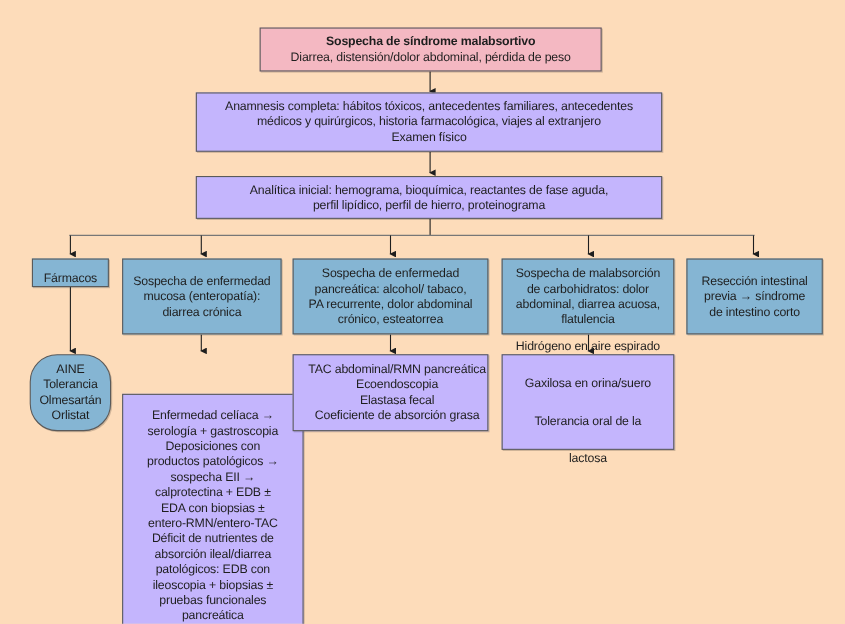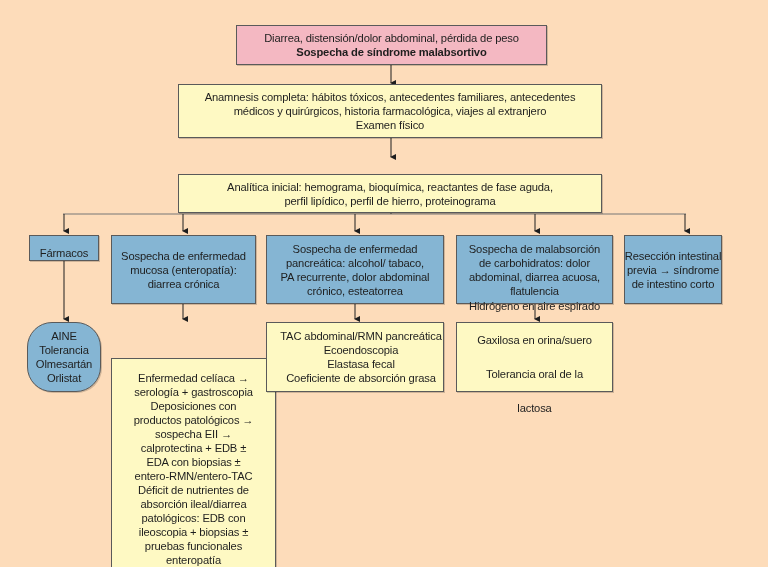--- a/index.html
+++ b/index.html
@@ -21,21 +21,21 @@
     align-items: center;
     justify-content: center;
     text-align: center;
     font-size: 11.2px;
     line-height: 14px;
     font-stretch: condensed;
     letter-spacing: -0.15px;
     padding: 0 4px;
   }
   .pink { background: #f4b8c2; }
-  .green { background: #fef9c3; }
+  .green { background: #c4b5fd; }
   .blue { background: #85b5d3; }
   .box .line { display: block; white-space: nowrap; }
   .bold { font-weight: bold; }
   svg.connectors { position: absolute; left: 0; top: 0; }
 </style>
 </head>
 <body>
 
 <svg class="connectors" width="768" height="567">
   <defs>
@@ -58,31 +58,31 @@
     <line x1="685" y1="214" x2="685" y2="231" marker-end="url(#arr)"></line>
 
     <line x1="64" y1="261" x2="64" y2="319" marker-end="url(#arr)"></line>
     <line x1="183" y1="304" x2="183" y2="319" marker-end="url(#arr)"></line>
     <line x1="355" y1="304" x2="355" y2="319" marker-end="url(#arr)"></line>
     <line x1="535" y1="304" x2="535" y2="319" marker-end="url(#arr)"></line>
   </g>
 </svg>
 
 <div class="box pink" style="left:236px; top:25px; width:311px; height:40px;">
+  <span class="line bold">Sospecha de síndrome malabsortivo</span>
   <span class="line">Diarrea, distensión/dolor abdominal, pérdida de peso</span>
-  <span class="line bold">Sospecha de síndrome malabsortivo</span>
 </div>
 
 <div class="box green" style="left:178px; top:84px; width:424px; height:54px;">
   <span class="line">Anamnesis completa: hábitos tóxicos,  antecedentes familiares, antecedentes</span>
   <span class="line">médicos y quirúrgicos, historia farmacológica, viajes al extranjero</span>
   <span class="line">Examen físico</span>
 </div>
 
-<div class="box green" style="left:178px; top:174px; width:424px; height:39px;">
+<div class="box green" style="left:178px; top:160px; width:424px; height:39px;">
   <span class="line">Analítica inicial: hemograma, bioquímica, reactantes de fase aguda,</span>
   <span class="line">perfil lipídico, perfil de hierro, proteinograma</span>
 </div>
 
 <div class="box blue" style="left:29px; top:235px; width:70px; height:26px;justify-content:flex-end;">
   <span class="line">Fármacos</span>
 </div>
 
 <div class="box blue" style="left:111px; top:235px; width:145px; height:69px;">
   <span class="line">Sospecha de enfermedad</span>
@@ -97,21 +97,21 @@
   <span class="line">crónico, esteatorrea</span>
 </div>
 
 <div class="box blue" style="left:456px; top:235px; width:157px; height:69px;">
   <span class="line">Sospecha de malabsorción</span>
   <span class="line">de carbohidratos: dolor</span>
   <span class="line">abdominal, diarrea acuosa,</span>
   <span class="line">flatulencia</span>
 </div>
 
-<div class="box blue" style="left:624px; top:235px; width:98px; height:69px;">
+<div class="box blue" style="left:624px; top:235px; width:124px; height:69px;">
   <span class="line">Resección intestinal</span>
   <span class="line">previa → síndrome</span>
   <span class="line">de intestino corto</span>
 </div>
 
 <div class="box blue" style="left:27px; top:322px; width:74px; height:70px;border-radius:25px;">
   <span class="line">AINE</span>
   <span class="line">Tolerancia</span>
   <span class="line">Olmesartán</span>
   <span class="line">Orlistat</span>
@@ -124,28 +124,28 @@
   <span class="line">productos patológicos →</span>
   <span class="line">sospecha EII →</span>
   <span class="line">calprotectina + EDB ±</span>
   <span class="line">EDA con biopsias ±</span>
   <span class="line">entero-RMN/entero-TAC</span>
   <span class="line">Déficit de nutrientes de</span>
   <span class="line">absorción ileal/diarrea</span>
   <span class="line">patológicos: EDB con</span>
   <span class="line">ileoscopia + biopsias ±</span>
   <span class="line">pruebas funcionales</span>
-  <span class="line">enteropatía</span>
+  <span class="line">pancreática</span>
 </div>
 
 <div class="box green" style="left:266px; top:322px; width:178px; height:70px;padding-left:16px;">
   <span class="line">TAC abdominal/RMN pancreática</span>
   <span class="line">Ecoendoscopia</span>
   <span class="line">Elastasa fecal</span>
   <span class="line">Coeficiente de absorción grasa</span>
 </div>
 
-<div class="box green" style="left:456px; top:322px; width:157px; height:70px;gap:20px;">
+<div class="box green" style="left:456px; top:322px; width:157px; height:87px;gap:20px;">
   <span class="line">Hidrógeno en aire espirado</span>
   <span class="line">Gaxilosa en orina/suero</span>
   <span class="line">Tolerancia oral de la</span>
   <span class="line">lactosa</span>
 </div>
 
 </body></html>

